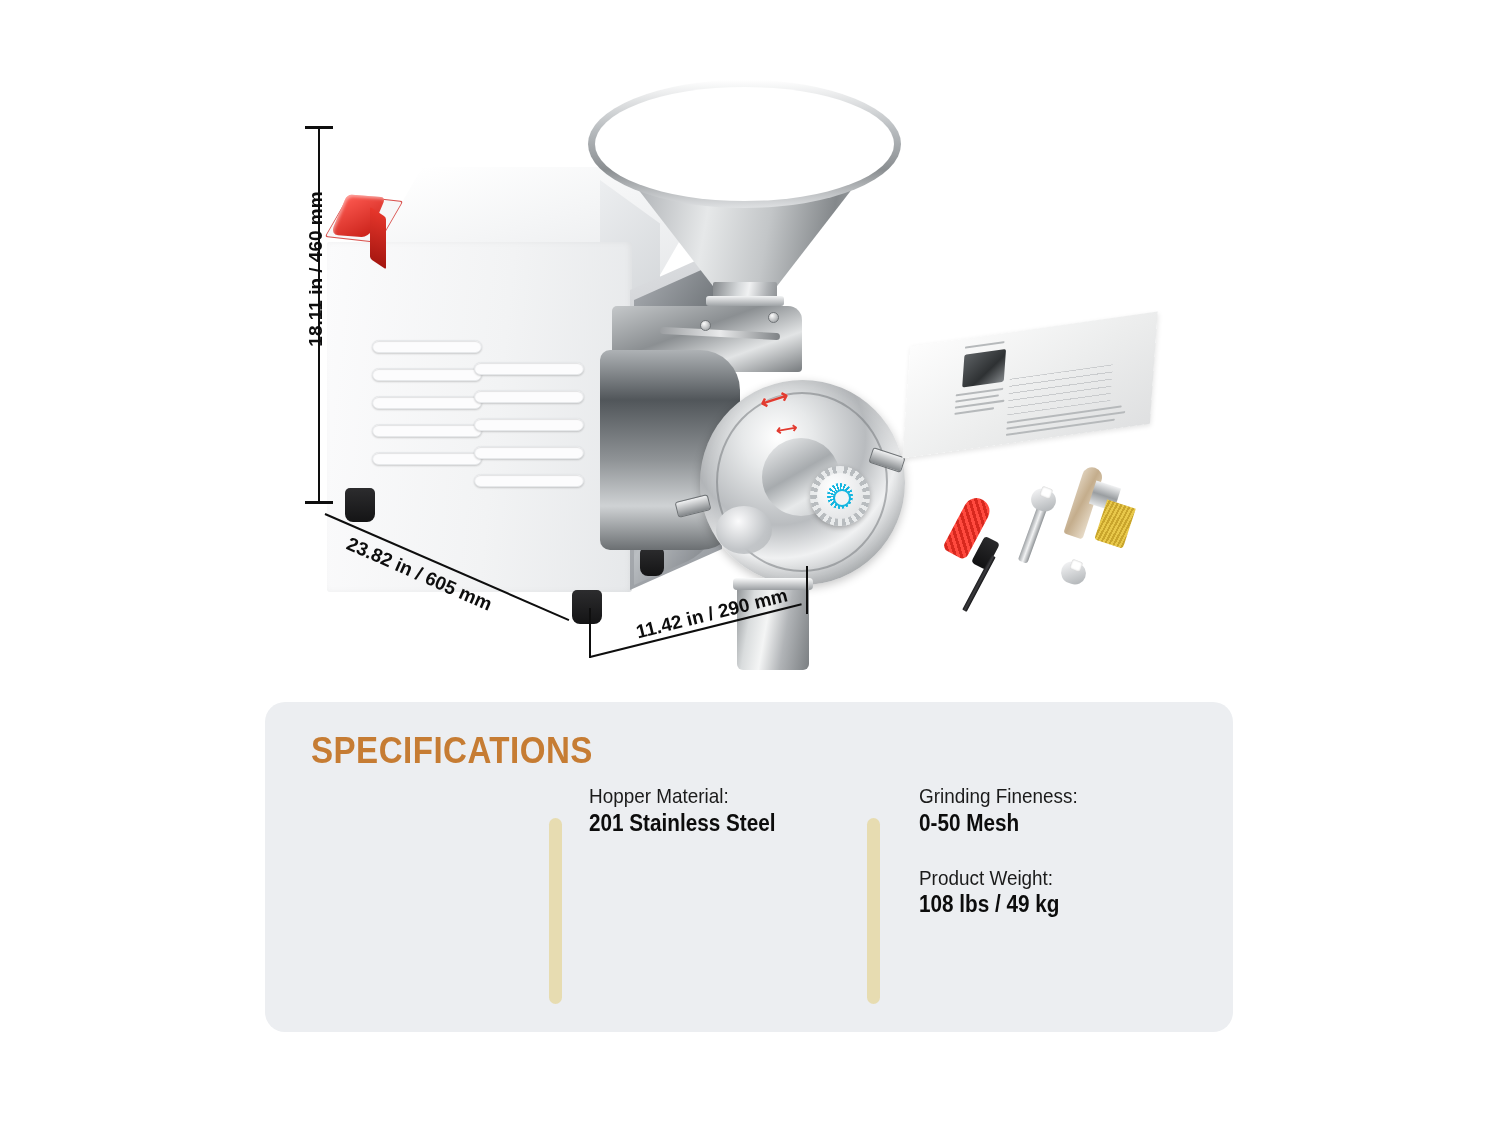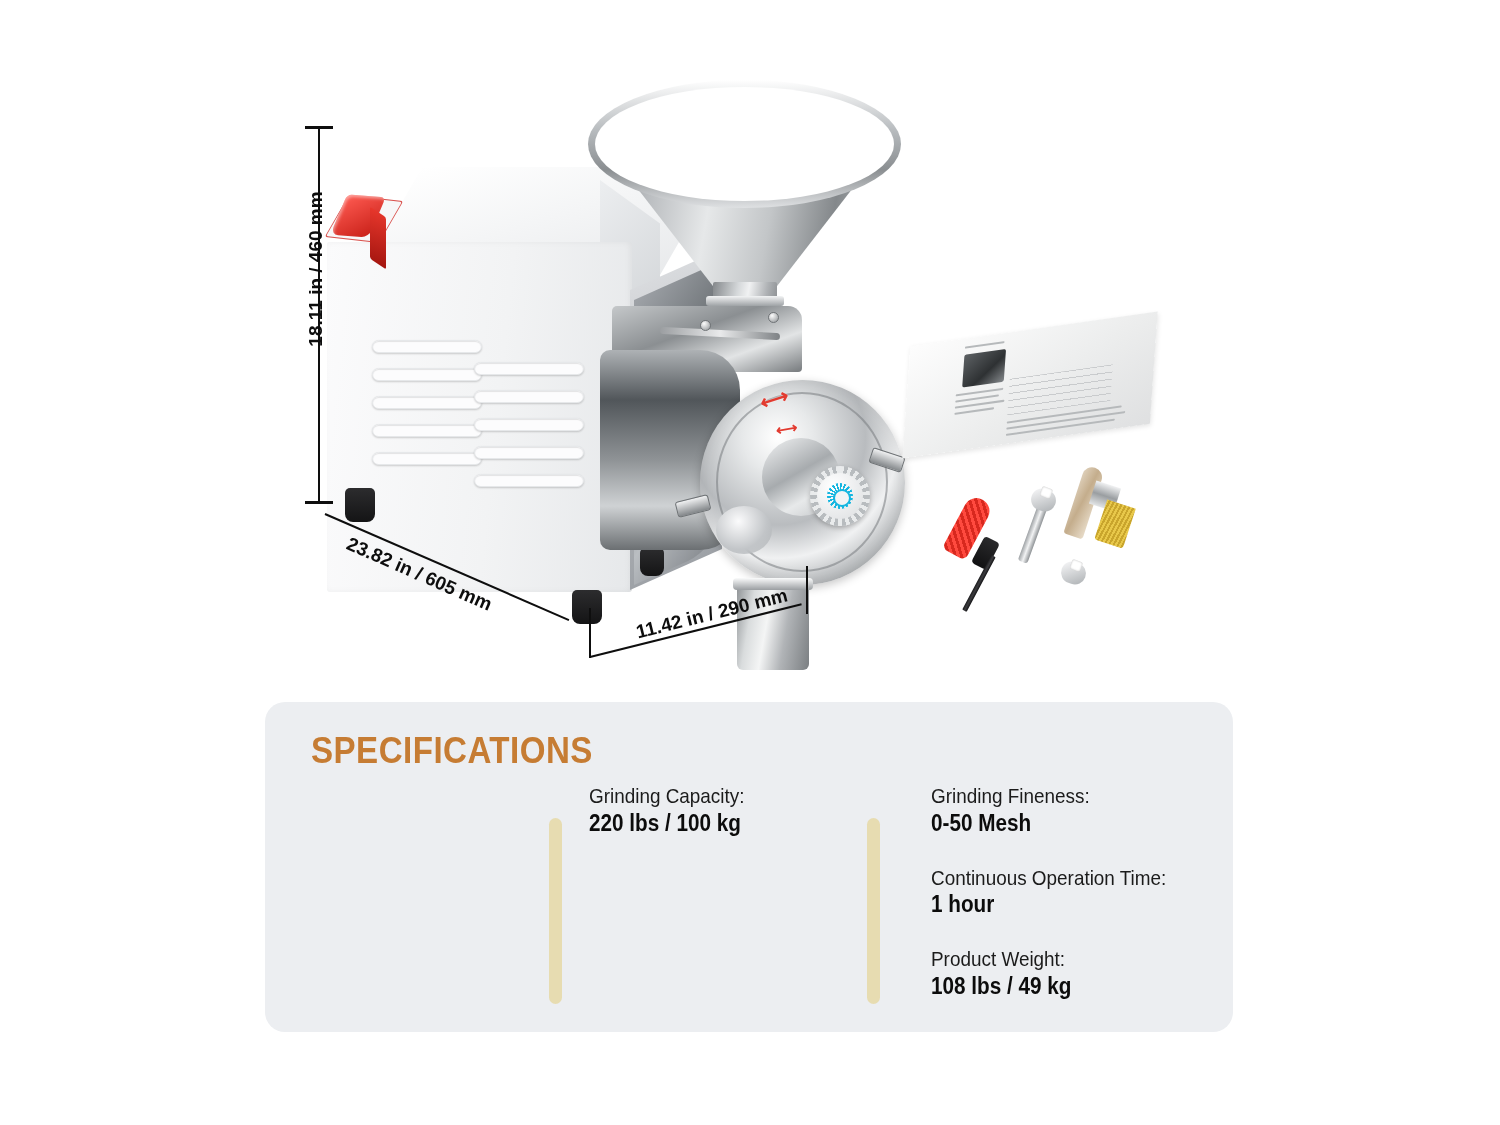--- a/index.html
+++ b/index.html
@@ -357,21 +357,21 @@
   #spec-title {
     position: absolute; left: 46px; top: 28px;
     font-family: "Liberation Sans Narrow", "Liberation Sans", sans-serif;
     font-weight: bold; font-size: 36px; letter-spacing: .5px;
     color: #c67c33; font-stretch: condensed;
     transform: scaleX(.92); transform-origin: left center;
   }
   .spec-col { position: absolute; top: 82px; width: 290px; }
   #col-1 { left: 44px; }
   #col-2 { left: 324px; }
-  #col-3 { left: 654px; margin-left: 12px; }
+  #col-3 { left: 654px; }
   .spec-item { margin-bottom: 28px; }
   .spec-label {
     font-family: "Liberation Sans Narrow", "Liberation Sans", sans-serif;
     font-size: 21px; color: #1b1b1b; font-weight: 400;
     line-height: 1.18; transform: scaleX(.9); transform-origin: left center;
     white-space: nowrap;
   }
   .spec-value {
     font-family: "Liberation Sans Narrow", "Liberation Sans", sans-serif;
     font-size: 23px; color: #0c0c0c; font-weight: bold;
@@ -493,34 +493,30 @@
     <div id="spec-title">SPECIFICATIONS</div>
 
     <div class="spec-divider" id="div-1"></div>
     <div class="spec-divider" id="div-2"></div>
 
     <div class="spec-col" id="col-1">
     </div>
 
     <div class="spec-col" id="col-2">
       <div class="spec-item">
-        <div class="spec-label">Grinding Capacity:</div>
-        <div class="spec-value">220 lbs / 100 kg</div>
+        <div class="spec-label">Hopper Material:</div>
+        <div class="spec-value">201 Stainless Steel</div>
       </div>
     </div>
 
     <div class="spec-col" id="col-3">
       <div class="spec-item">
         <div class="spec-label">Grinding Fineness:</div>
         <div class="spec-value">0-50 Mesh</div>
       </div>
       <div class="spec-item">
-        <div class="spec-label">Continuous Operation Time:</div>
-        <div class="spec-value">1 hour</div>
-      </div>
-      <div class="spec-item">
         <div class="spec-label">Product Weight:</div>
         <div class="spec-value">108 lbs / 49 kg</div>
       </div>
     </div>
 
   </div>
 </div>
 
 </body></html>

